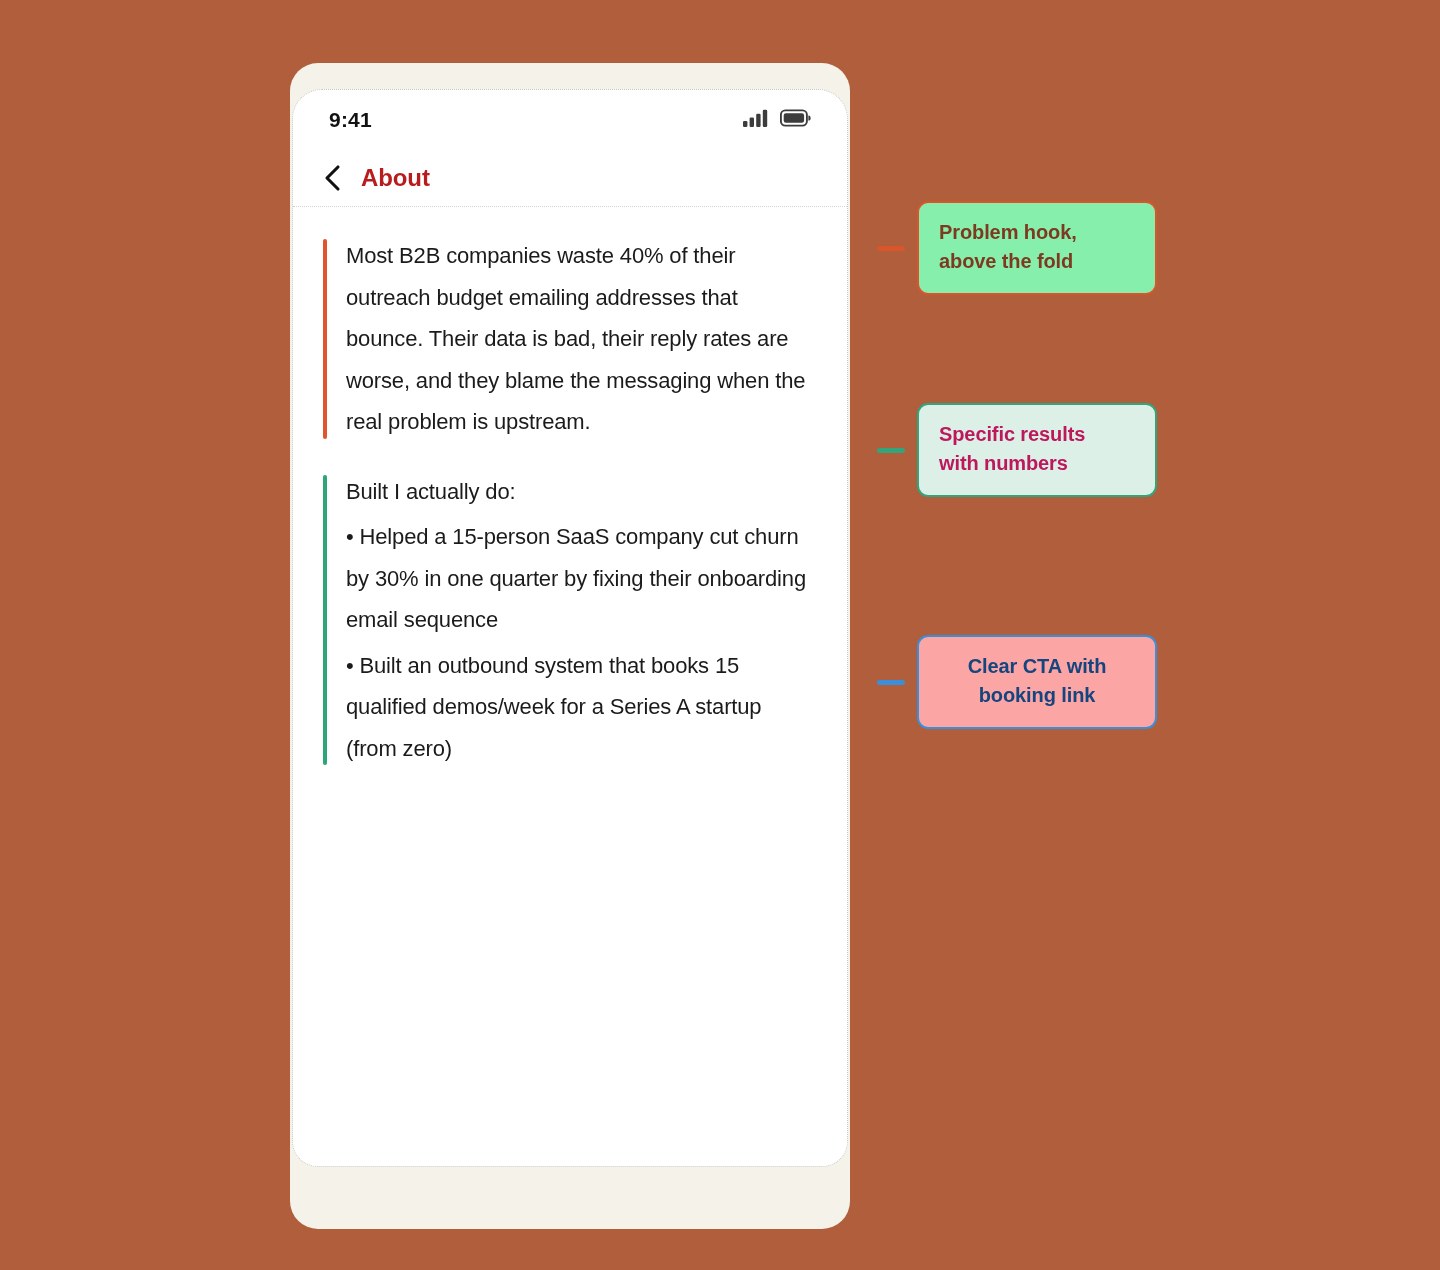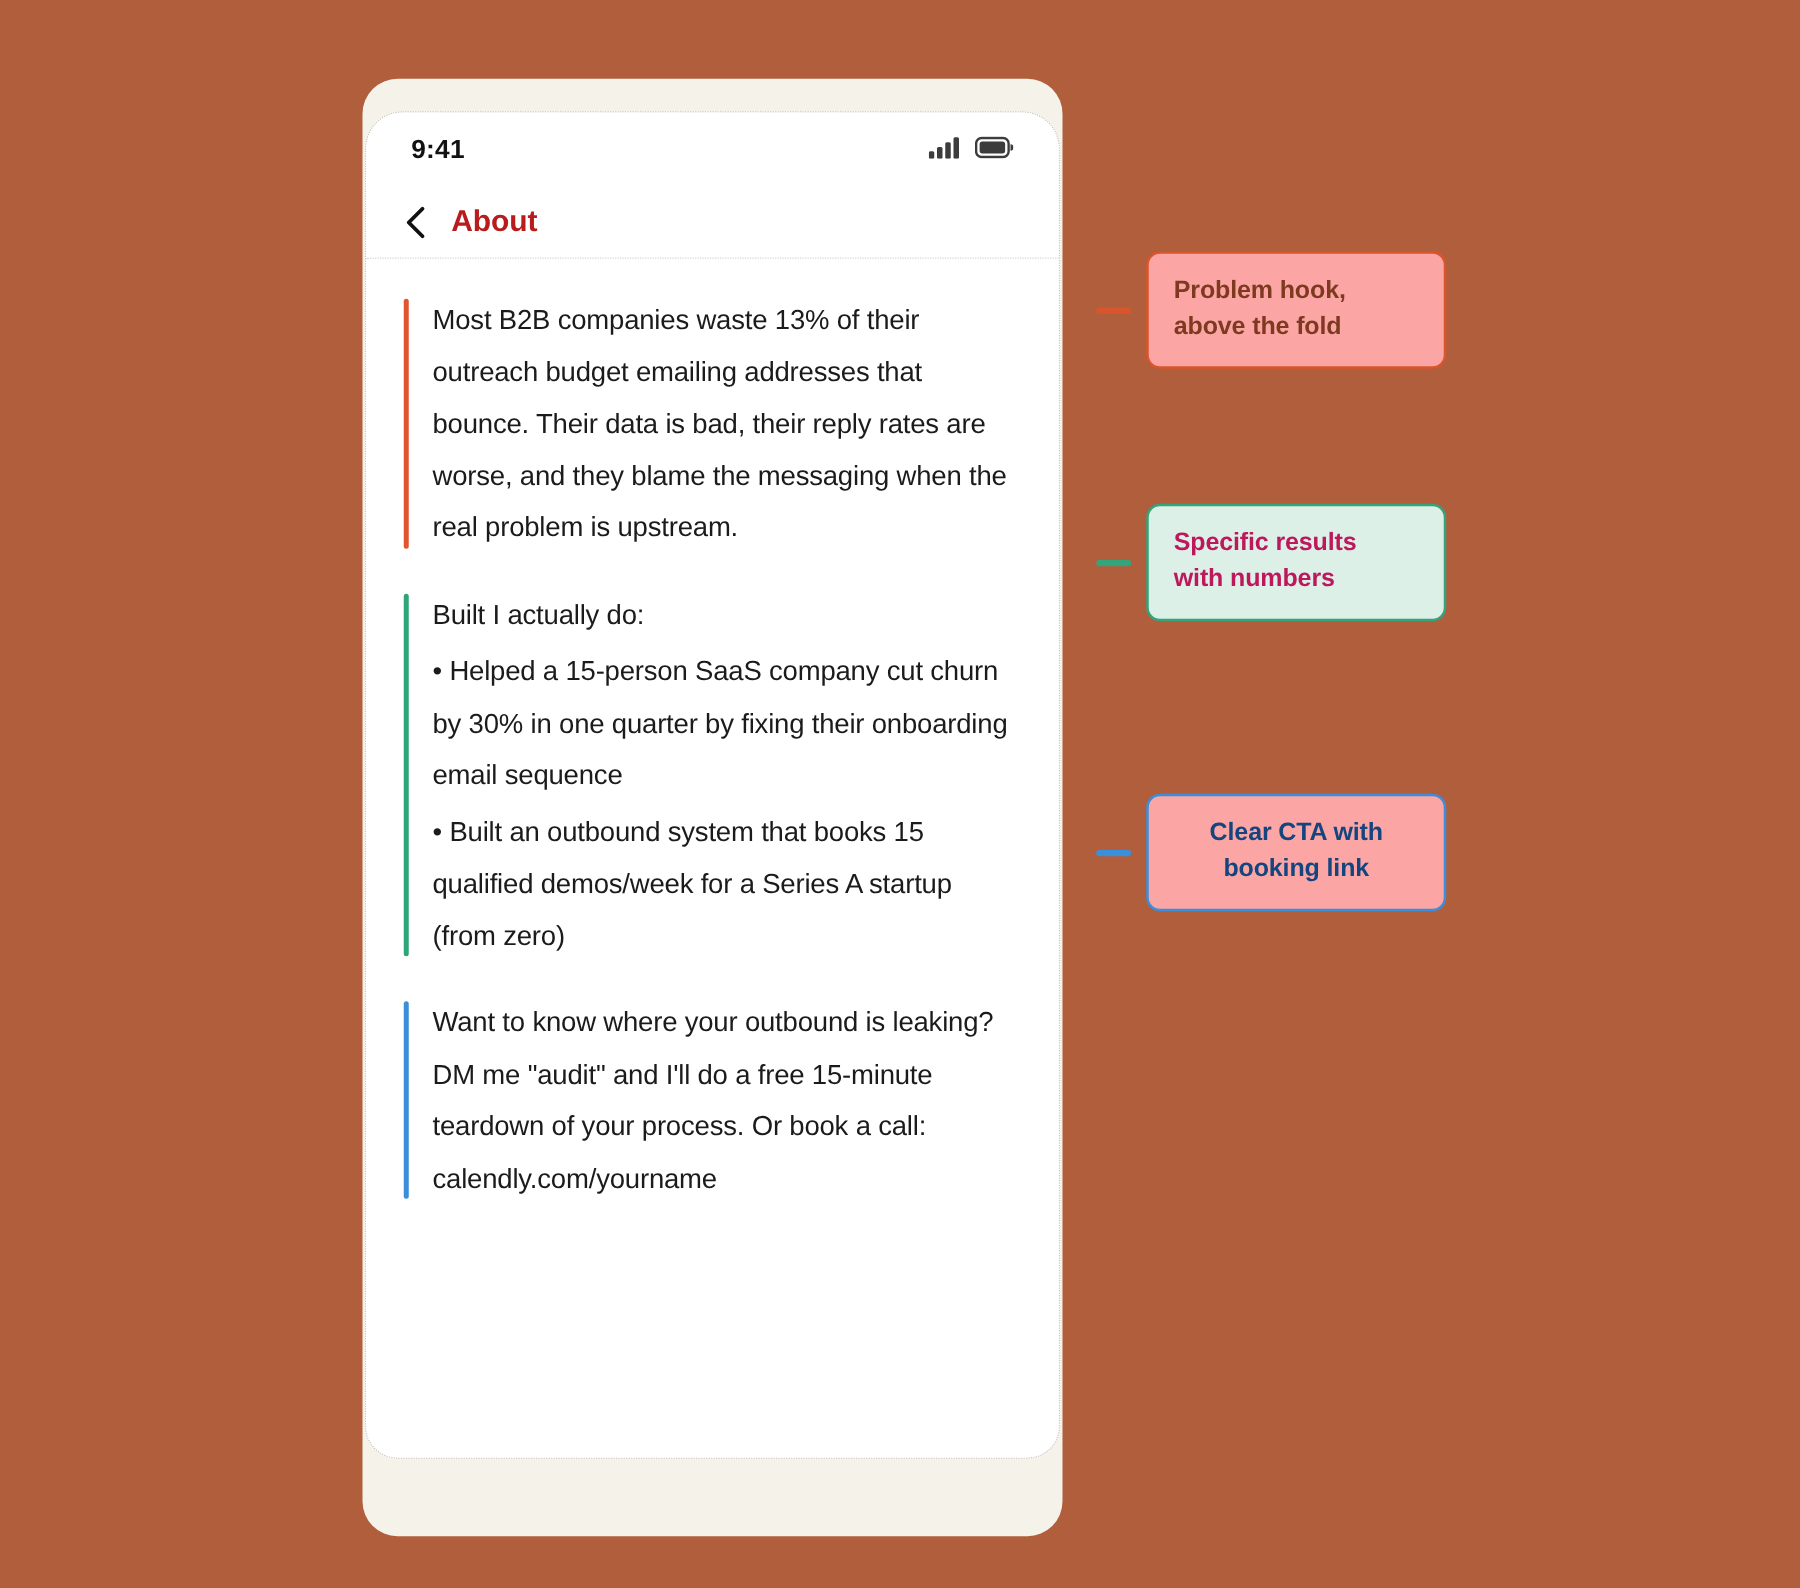--- a/index.html
+++ b/index.html
@@ -152,21 +152,21 @@
     line-height: 29px;
     letter-spacing: -0.1px;
     white-space: pre-line;
     min-width: 240px;
   }
 
   
   .anno-1 { left: 877px; top: 201px; }
   .anno-1 .annotation-connector { background: #d9552c; }
   .anno-1 .annotation-label {
-    background: #fca5a5;
+    background: #86efac;
     border-color: #d9552c;
     color: #7d3a21;
   }
 
   
   .anno-2 { left: 877px; top: 403px; }
   .anno-2 .annotation-connector { background: #34a47a; }
   .anno-2 .annotation-label {
     background: #ddf0e7;
     border-color: #34a47a;
@@ -215,32 +215,29 @@
         <svg width="18" height="28" viewBox="0 0 18 28">
           <path d="M15 3 L4 14 L15 25" fill="none" stroke="#111111" stroke-width="3.1" stroke-linecap="round" stroke-linejoin="round"></path>
         </svg>
       </span>
       <span class="nav-title">About</span>
     </div>
 
     <div class="screen-content">
 
       <div class="section section-accent-orange">
-        <p class="para">Most B2B companies waste 13% of their outreach budget emailing addresses that bounce. Their data is bad, their reply rates are worse, and they blame the messaging when the real problem is upstream.</p>
+        <p class="para">Most B2B companies waste 40% of their outreach budget emailing addresses that bounce. Their data is bad, their reply rates are worse, and they blame the messaging when the real problem is upstream.</p>
       </div>
 
       <div class="section section-accent-green">
         <p class="para">Built I actually do:</p>
         <p class="para">• Helped a 15-person SaaS company cut churn by 30% in one quarter by fixing their onboarding email sequence</p>
         <p class="para">• Built an outbound system that books 15 qualified demos/week for a Series A startup (from zero)</p>
       </div>
 
-      <div class="section section-accent-blue">
-        <p class="para">Want to know where your outbound is leaking? DM me "audit" and I'll do a free 15-minute teardown of your process. Or book a call: calendly.com/yourname</p>
-      </div>
 
     </div>
   </div>
 </div>
 
 <div class="annotation anno-1">
   <span class="annotation-connector"></span>
   <span class="annotation-gap"></span>
   <span class="annotation-label">Problem hook,
 above the fold</span>

